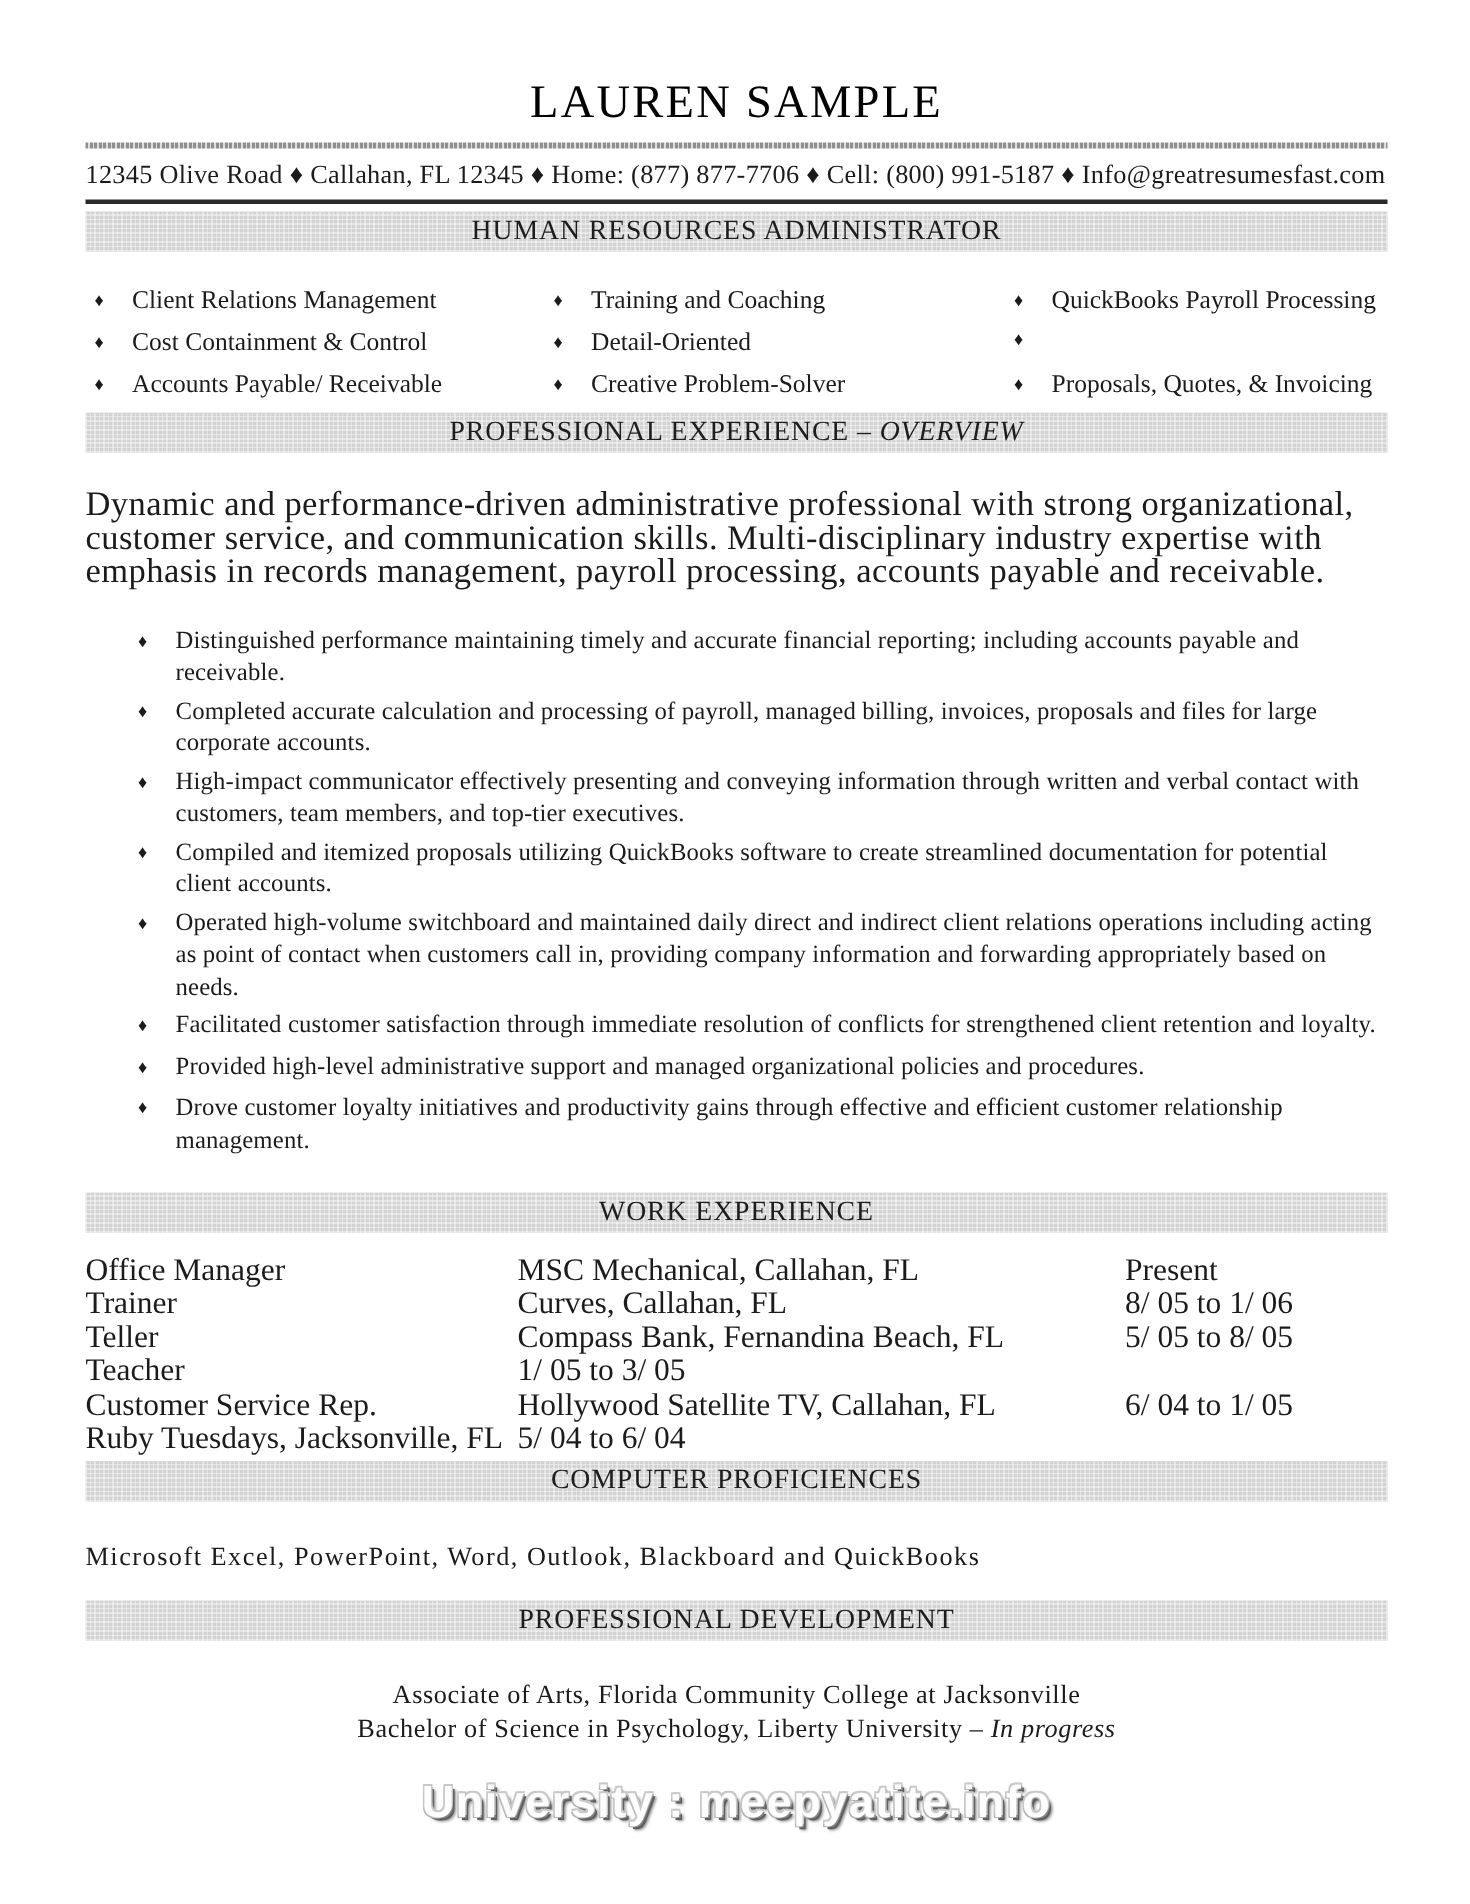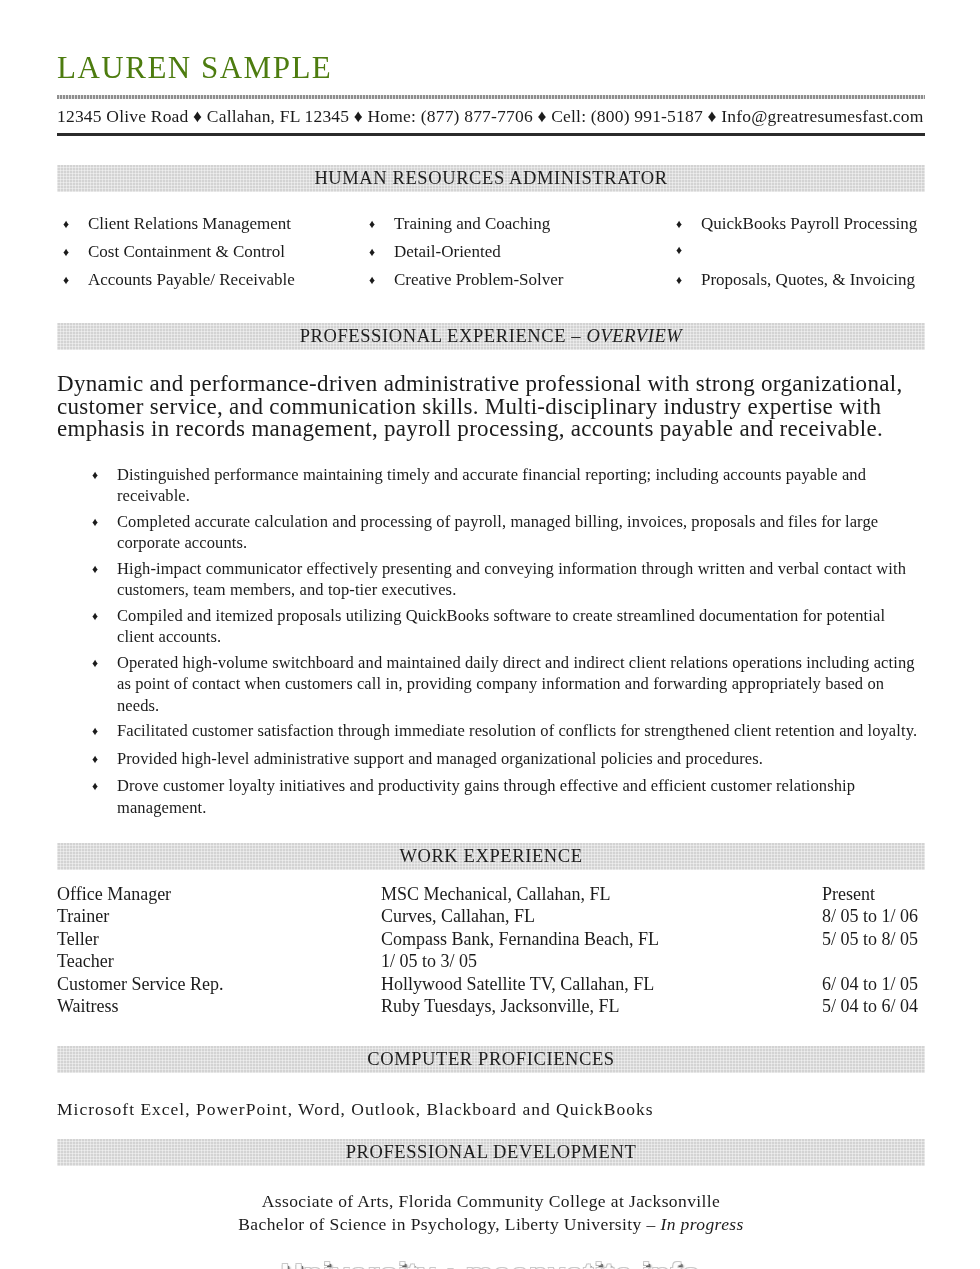--- a/index.html
+++ b/index.html
@@ -19,41 +19,42 @@
     padding: 48px 55px 0 57px;
   }
 
   
   .name {
     font-size: 31px;
     line-height: 40px;
     letter-spacing: 1.5px;
     font-weight: normal;
     margin: 0;
-    color: #4d7c0f;
+    color: #000000;
+    text-align: center;
   }
   .name-rule {
     height: 4px;
     margin-top: 7px;
     background: repeating-linear-gradient(90deg, #8f8f8f 0 2px, #dedede 2px 3px);
   }
   .contact {
     font-size: 17.5px;
     line-height: 22px;
     padding: 6px 0 6px 0;
     letter-spacing: 0.2px;
   }
   .contact-rule {
     height: 3px;
     background: #2b2b2b;
   }
 
   
   .band {
-    margin-top: 29px;
+    margin-top: 5px;
     background-color: #d3d3d3;
     background-image:
       repeating-linear-gradient(0deg, rgba(255,255,255,0.40) 0 1px, rgba(0,0,0,0) 1px 3px),
       repeating-linear-gradient(90deg, rgba(255,255,255,0.40) 0 1px, rgba(0,0,0,0) 1px 3px);
     text-align: center;
     font-size: 18.5px;
     line-height: 19px;
     padding: 4px 0 4px 0;
     letter-spacing: 0.6px;
     color: #1d1d1d;
@@ -101,23 +102,22 @@
     font-size: 16.5px;
     line-height: 21.5px;
     letter-spacing: 0.1px;
   }
 
   
   .work-table { margin-top: 13px; }
   .work-row {
     display: grid;
     grid-template-columns: 288px 405px 1fr;
-    font-size: 18px;
+    font-size: 21px;
     line-height: 22.4px;
-    gap: 36px;
   }
 
   
   .prof-line {
     margin-top: 25px;
     text-align: left;
     font-size: 17.5px;
     line-height: 22px;
     letter-spacing: 1px;
   }
@@ -265,21 +265,20 @@
     <div class="work-row">
       <span>Teacher</span>
       <span>1/ 05 to 3/ 05</span>
     </div>
     <div class="work-row">
       <span>Customer Service Rep.</span>
       <span>Hollywood Satellite TV, Callahan, FL</span>
       <span>6/ 04 to 1/ 05</span>
     </div>
     <div class="work-row">
-      <span>Waitress</span>
       <span>Ruby Tuesdays, Jacksonville, FL</span>
       <span>5/ 04 to 6/ 04</span>
     </div>
   </div>
 
   <div class="band">
     <span>COMPUTER PROFICIENCES</span>
   </div>
   <div class="prof-line">Microsoft Excel, PowerPoint, Word, Outlook, Blackboard and QuickBooks</div>
 

